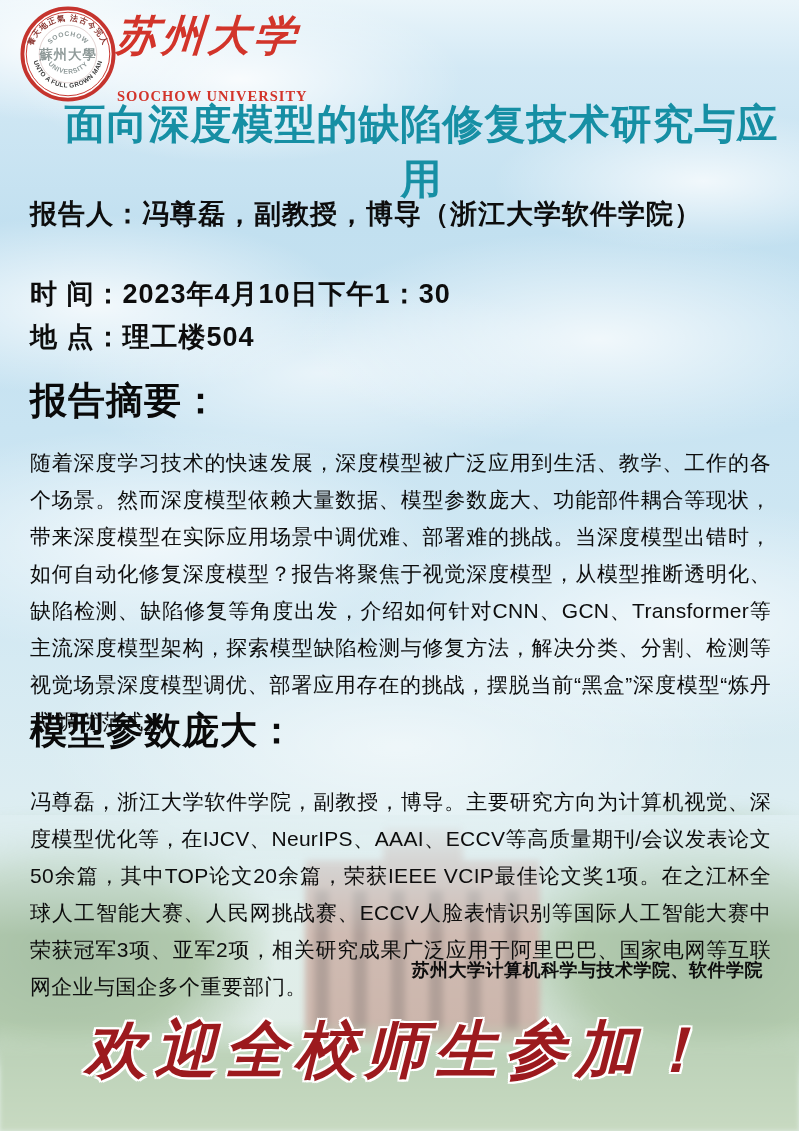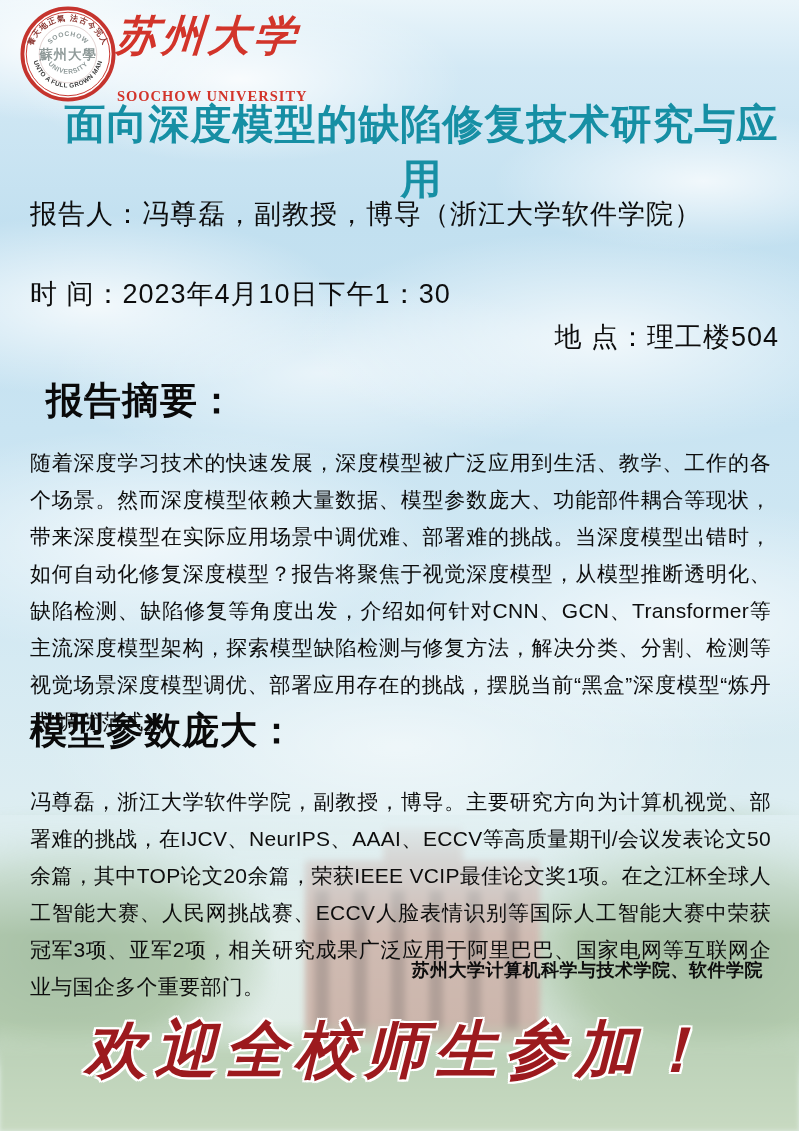--- a/index.html
+++ b/index.html
@@ -61,28 +61,28 @@
     font-size:14.5px; font-weight:bold; letter-spacing:1px;margin-top:28px;
   }
 
   
   .title {
     position:absolute; left:0; right:0; top:97px; text-align:center;
     font-size:41px; font-weight:bold; letter-spacing:1px;padding-left:44px;
   }
 
   
-  .info-line { position:absolute; left:30px; right:20px; font-size:27px; font-weight:normal; letter-spacing:1px; color:#0d0d0d; }
+  .info-line { position:absolute; left:30px; right:20px; font-size:27px; font-weight:bold; letter-spacing:1px; color:#0d0d0d; }
   .info-speaker { top:196px; }
   .info-time    { top:258px;margin-top:18px; }
-  .info-venue   { top:319px;text-align:right; }
+  .info-venue   { top:319px; }
 
   
   .section-heading { position:absolute; left:30px; font-size:37px; font-weight:bold; letter-spacing:1px; color:#0a0a0a; }
-  .abstract-heading { top:376px;margin-left:16px; }
+  .abstract-heading { top:376px; }
   .bio-heading      { top:706px; }
 
   .body-text {
     position:absolute; left:30px; right:28px;
     font-size:21px; line-height:37px; text-align:justify;
     color:#0d0d0d; letter-spacing:.3px;
   }
   .abstract-body { top:444px; }
   .bio-body      { top:783px; }
 
@@ -154,19 +154,19 @@
   <h1 class="title" style="color:#168fa4">面向深度模型的缺陷修复技术研究与应用</h1>
 
   <div class="info-line info-speaker">报告人：冯尊磊，副教授，博导（浙江大学软件学院）</div>
   <div class="info-line info-time">时 间：2023年4月10日下午1：30</div>
   <div class="info-line info-venue">地 点：理工楼504</div>
 
   <h2 class="section-heading abstract-heading">报告摘要：</h2>
   <p class="body-text abstract-body">随着深度学习技术的快速发展，深度模型被广泛应用到生活、教学、工作的各个场景。然而深度模型依赖大量数据、模型参数庞大、功能部件耦合等现状，带来深度模型在实际应用场景中调优难、部署难的挑战。当深度模型出错时，如何自动化修复深度模型？报告将聚焦于视觉深度模型，从模型推断透明化、缺陷检测、缺陷修复等角度出发，介绍如何针对CNN、GCN、Transformer等主流深度模型架构，探索模型缺陷检测与修复方法，解决分类、分割、检测等视觉场景深度模型调优、部署应用存在的挑战，摆脱当前“黑盒”深度模型“炼丹式”调优范式。</p>
 
   <h2 class="section-heading bio-heading">模型参数庞大：</h2>
-  <p class="body-text bio-body">冯尊磊，浙江大学软件学院，副教授，博导。主要研究方向为计算机视觉、部署难的挑战，在IJCV、NeurIPS、AAAI、ECCV等高质量期刊/会议发表论文50余篇，其中TOP论文20余篇，荣获IEEE VCIP最佳论文奖1项。在之江杯全球人工智能大赛、人民网挑战赛、ECCV人脸表情识别等国际人工智能大赛中荣获冠军3项、亚军2项，相关研究成果广泛应用于阿里巴巴、国家电网等互联网企业与国企多个重要部门。</p>
+  <p class="body-text bio-body">冯尊磊，浙江大学软件学院，副教授，博导。主要研究方向为计算机视觉、深度模型优化等，在IJCV、NeurIPS、AAAI、ECCV等高质量期刊/会议发表论文50余篇，其中TOP论文20余篇，荣获IEEE VCIP最佳论文奖1项。在之江杯全球人工智能大赛、人民网挑战赛、ECCV人脸表情识别等国际人工智能大赛中荣获冠军3项、亚军2项，相关研究成果广泛应用于阿里巴巴、国家电网等互联网企业与国企多个重要部门。</p>
 
   <div class="organizer">苏州大学计算机科学与技术学院、软件学院</div>
 
   <div class="welcome">欢迎全校师生参加！</div>
 
 </div>
 
 </body></html>

